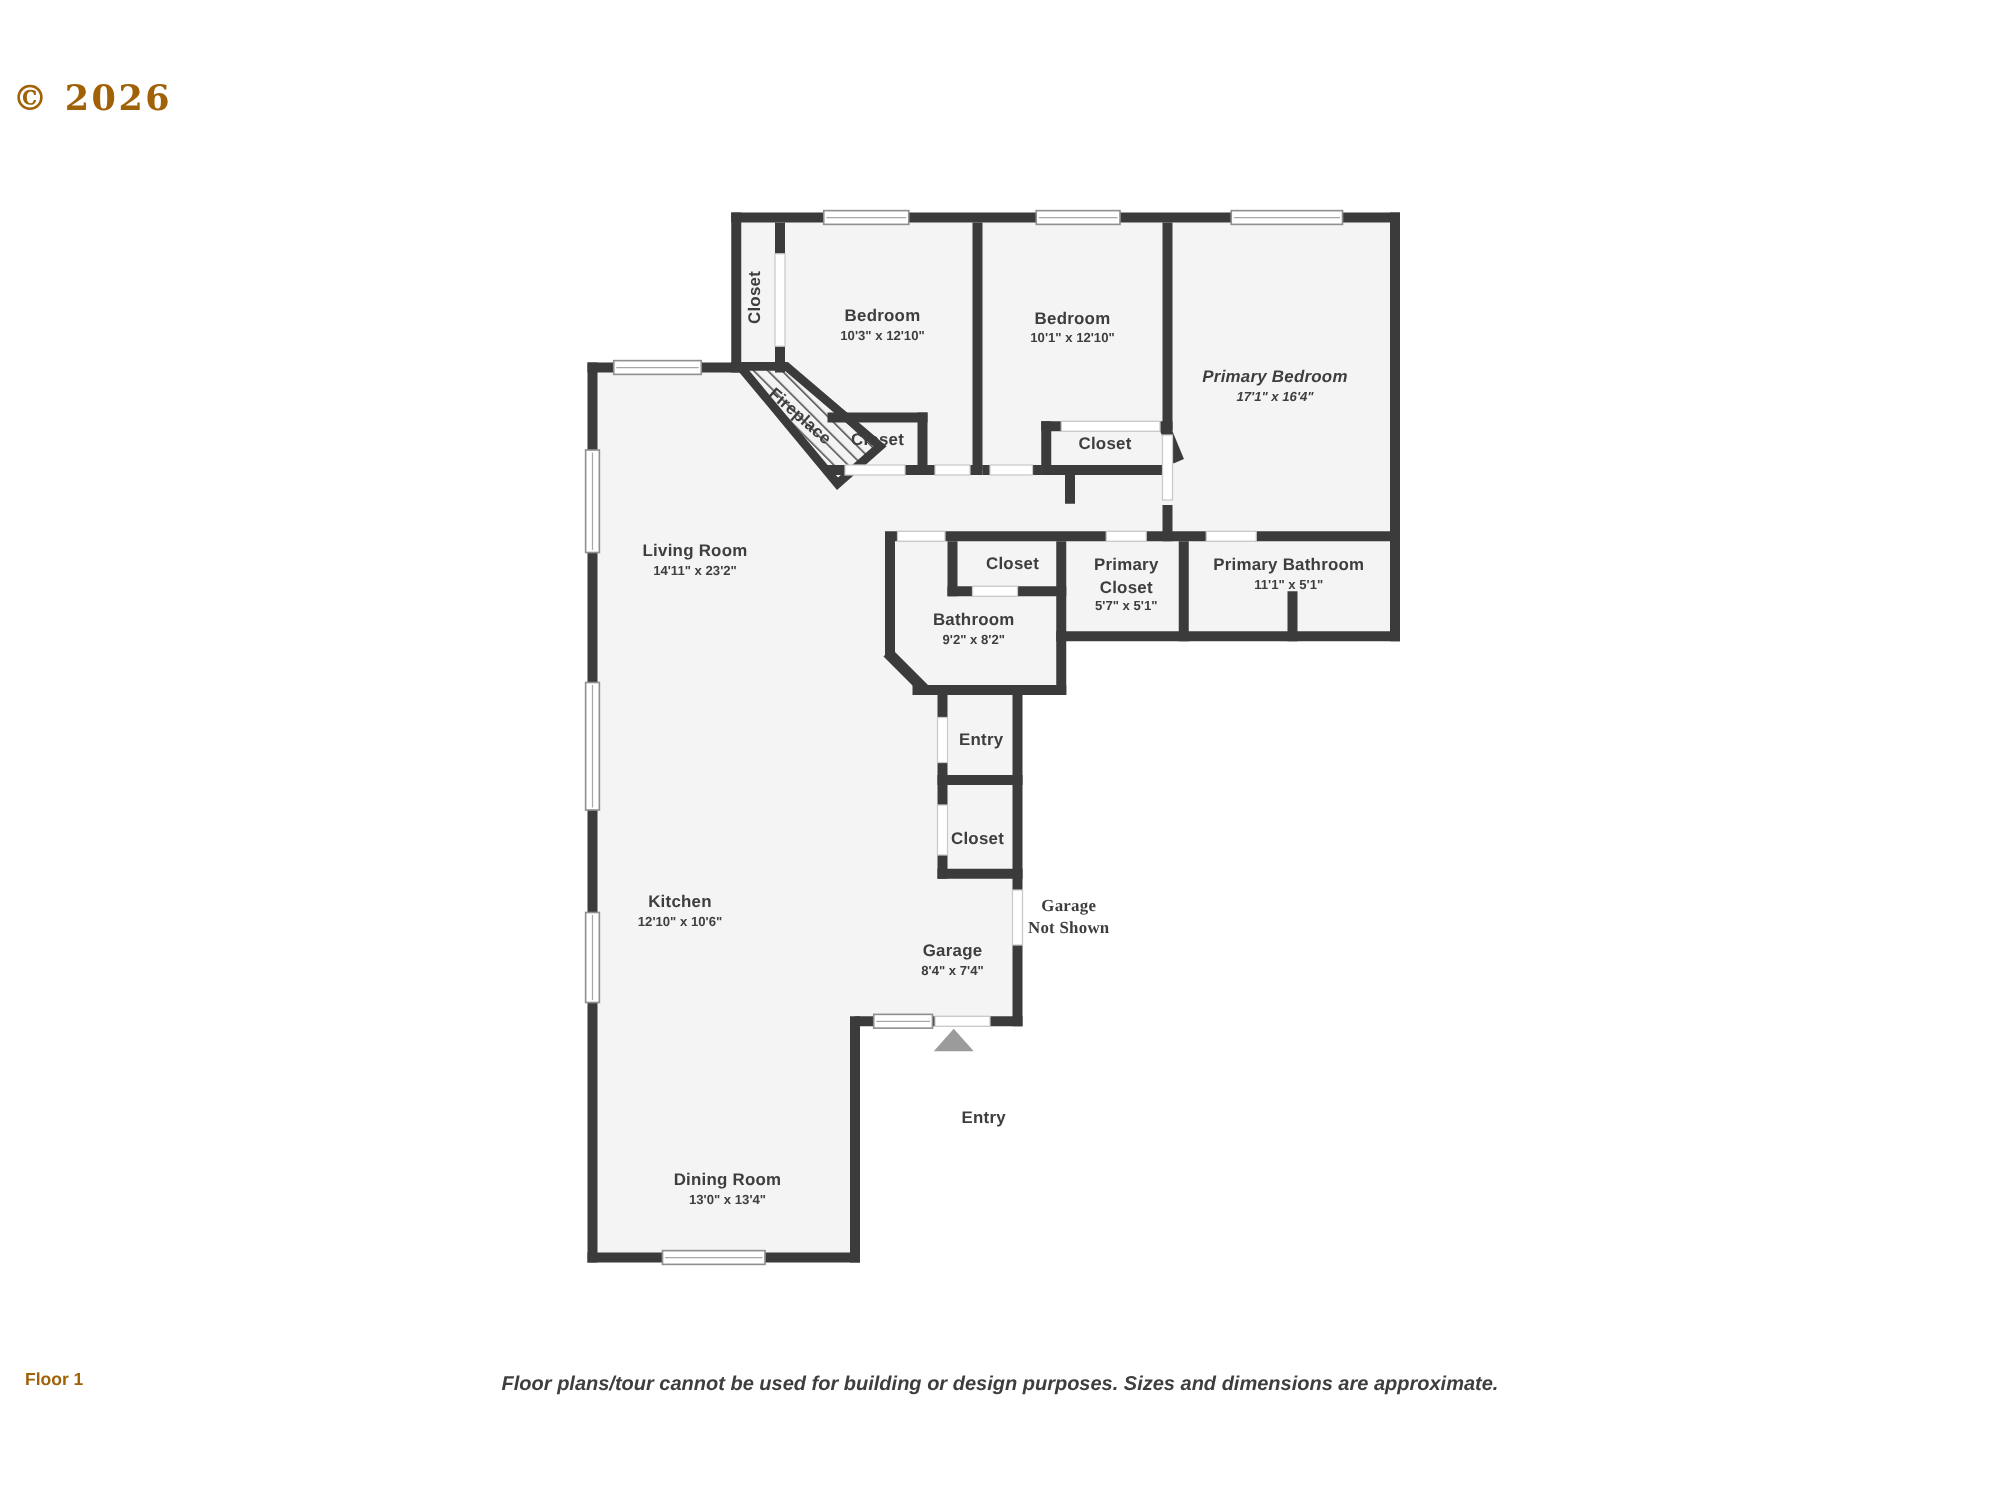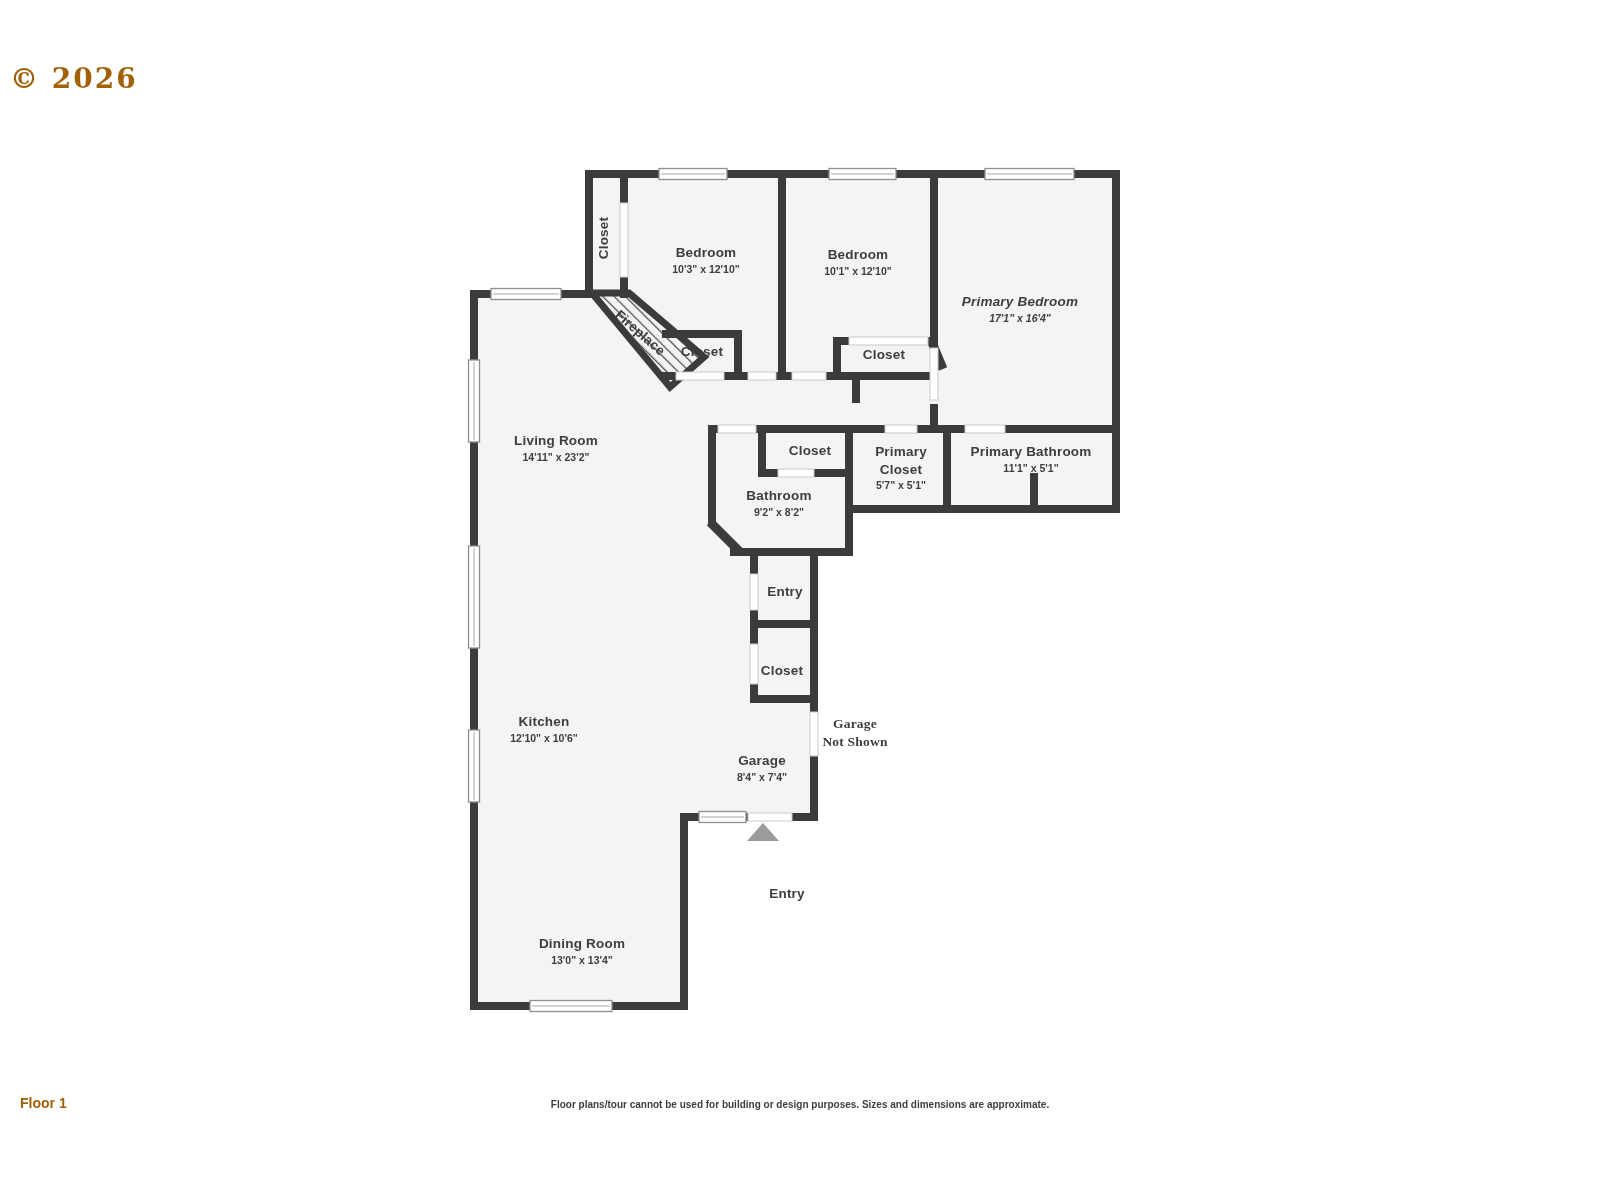--- a/index.html
+++ b/index.html
@@ -12,21 +12,21 @@
   .room-label.rot-neg90{transform:translate(-50%,-50%) rotate(-90deg);}
   .room-label.rot-41{transform:translate(-50%,-50%) rotate(41deg);}
   .room-name{font-size:13.5px;font-weight:bold;letter-spacing:.2px;display:block;}
   .room-dims{font-size:10.5px;font-weight:bold;display:block;margin-top:1px;}
   .copyright{position:absolute;left:10px;top:62px;
       font-family:"DejaVu Serif",serif;font-size:28px;font-weight:bold;
       color:#a16207;letter-spacing:2px;}
   .floor-label{position:absolute;left:20px;top:1095px;font-size:14px;
       font-weight:bold;color:#a16207;}
   .disclaimer{position:absolute;left:0;top:1099px;width:1600px;
-      text-align:center;font-size:10px;font-weight:bold;color:#3e3e3e;}
+      text-align:center;font-size:16px;font-weight:bold;color:#3e3e3e;font-style:italic;}
 </style>
 </head>
 <body>
 
 <div class="copyright">© 2026</div>
 
 <div id="plan">
   <svg width="1600" height="1200" viewBox="0 0 1600 1200">
     <defs>
       <pattern id="hatch" width="8" height="8" patternUnits="userSpaceOnUse" patternTransform="rotate(-45)">

